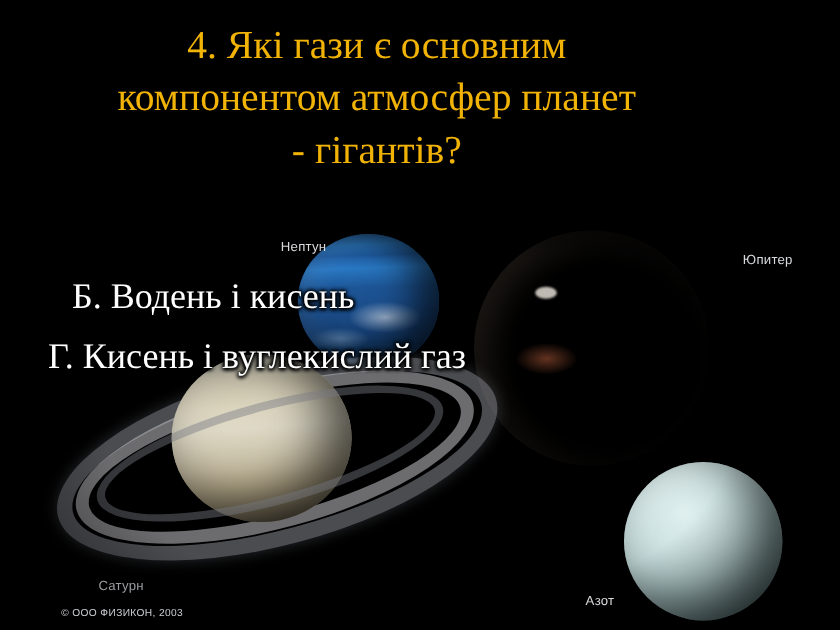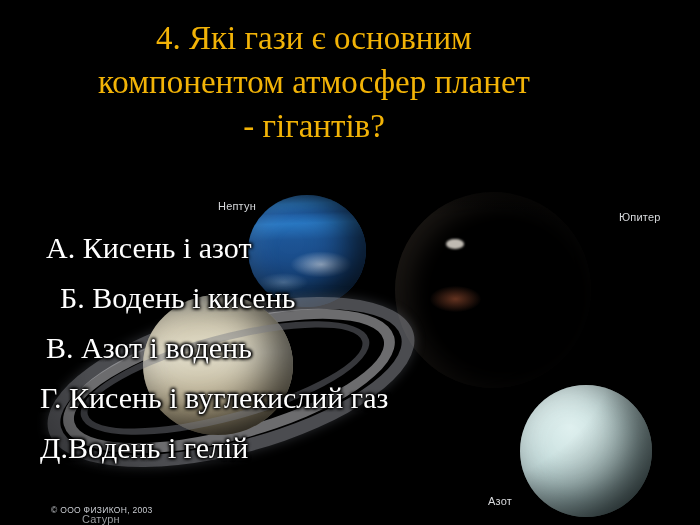--- a/index.html
+++ b/index.html
@@ -190,23 +190,23 @@
 
   
   .photo-label {
     position: absolute;
     color: #d8dadd;
     font-family: "Liberation Sans", "DejaVu Sans", sans-serif;
     font-size: 11px;
     letter-spacing: 0.2px;
     white-space: nowrap;
   }
-  #label-neptune { left: 198px; top: 200px; padding-left: 20px; }
+  #label-neptune { left: 214px; top: 200px; padding-left: 20px; }
   #label-jupiter { left: 575px; top: 211px; padding-left: 44px; }
-  #label-saturn  { left: 82px;  top: 483px; color: #9a9c9f; margin-top: 30px; }
+  #label-saturn  { left: 82px;  top: 483px; color: #9a9c9f; }
   #label-uranus  { left: 488px; top: 495px; }
 
   #copyright-photo {
     position: absolute;
     left: 51px;
     top: 505px;
     color: #c9ccd1;
     font-family: "Liberation Sans", "DejaVu Sans", sans-serif;
     font-size: 8.5px;
     letter-spacing: 0.3px;
@@ -281,20 +281,17 @@
   <div class="photo-label" id="label-saturn">Сатурн</div>
   <div class="photo-label" id="label-uranus">Азот</div>
 
   <div id="copyright-photo">© ООО ФИЗИКОН, 2003</div>
 
   <div id="question-title">4. Які гази є основним
 компонентом  атмосфер  планет
 - гігантів?</div>
 
   <div id="answer-list">
-    <div class="answer-item" id="answer-0">А. Кисень і азот</div>
     <div class="answer-item" id="answer-1">Б. Водень і кисень</div>
-    <div class="answer-item" id="answer-2">В. Азот і водень</div>
     <div class="answer-item" id="answer-3">Г. Кисень і вуглекислий газ</div>
-    <div class="answer-item" id="answer-4">Д.Водень і гелій</div>
   </div>
 
 </div>
 
 </body></html>

